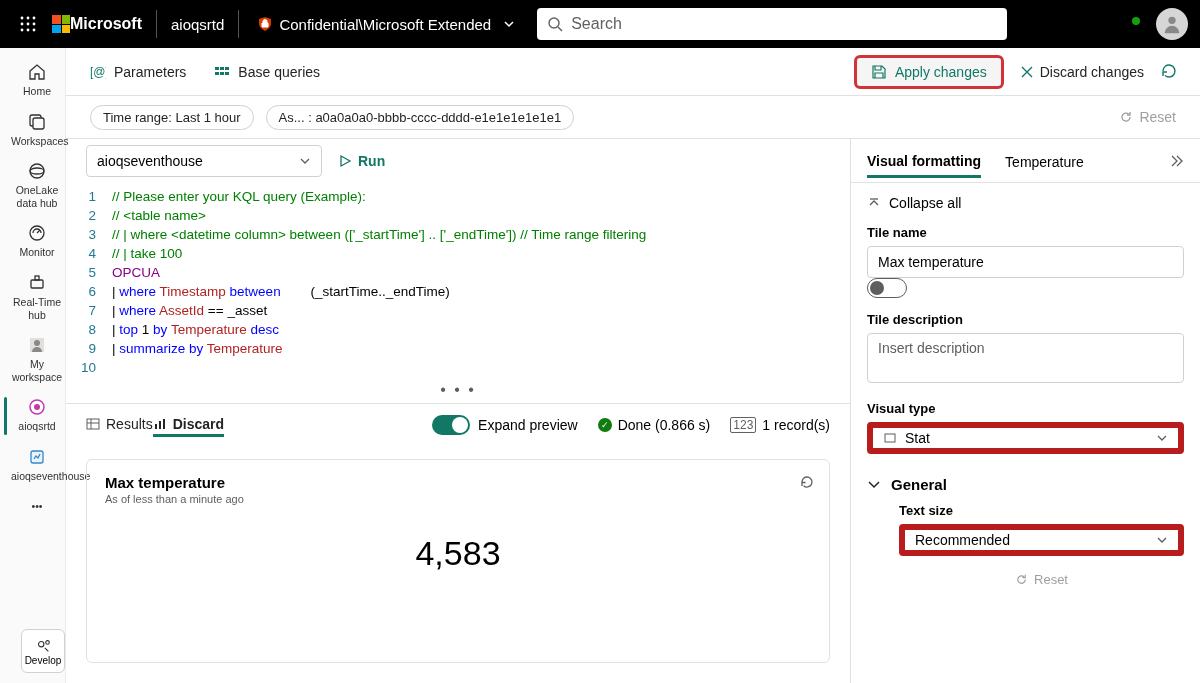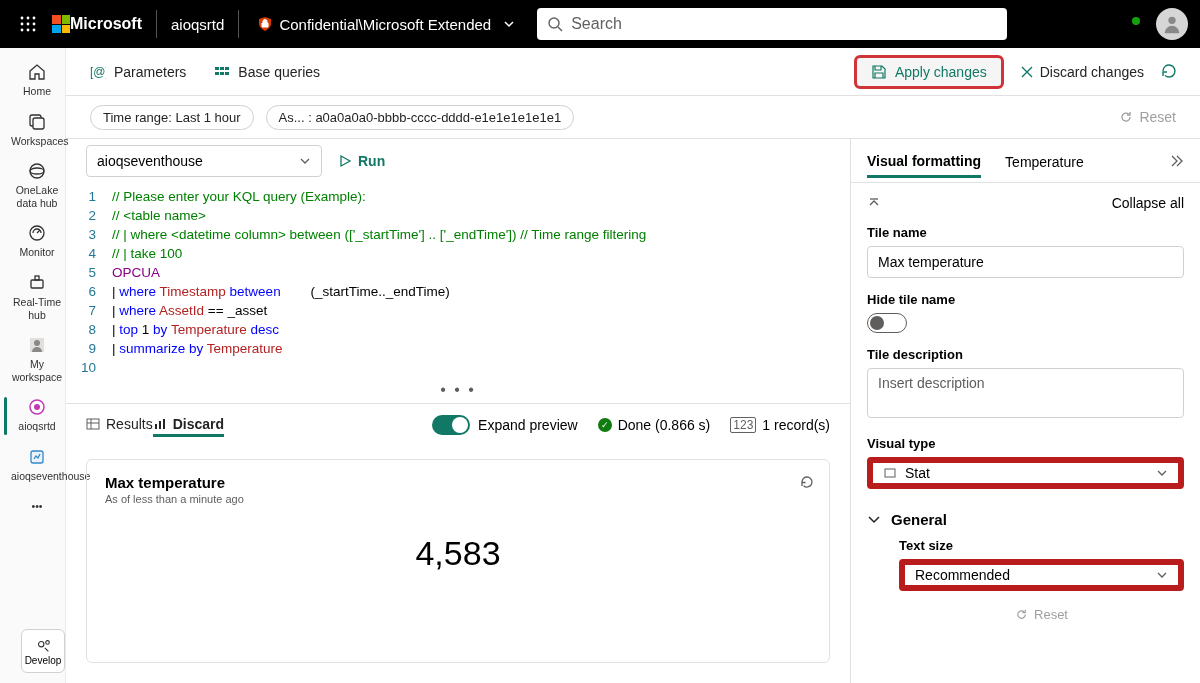--- a/index.html
+++ b/index.html
@@ -86,21 +86,21 @@
 .tile .trefresh { position: absolute; top: 14px; right: 14px; color: #605e5c; cursor: pointer; }
 .tile .bignum { position: absolute; top: 46%; left: 50%; transform: translate(-50%, -50%); font-size: 34px; }
 
 
 .rtabs { height: 44px; display: flex; align-items: center; padding: 0 16px; gap: 24px; border-bottom: 1px solid #e1e1e1; }
 .rtabs .t { font-size: 14px; cursor: pointer; padding-bottom: 6px; padding-top: 9px; }
 .rtabs .t.sel { font-weight: 600; border-bottom: 3px solid #117865; }
 .rtabs .chev2 { margin-left: auto; cursor: pointer; }
 .rbody { flex: 1; overflow-y: auto; padding: 12px 16px 20px; position: relative; }
 .rbody::-webkit-scrollbar { width: 12px; } .rbody::-webkit-scrollbar-thumb { background: #c8c6c4; border-radius: 6px; }
-.collapse { display: flex; align-items: center; gap: 8px; font-size: 14px; cursor: pointer; margin-bottom: 14px; justify-content: space-between; }
+.collapse { display: flex; align-items: center; gap: 8px; font-size: 14px; cursor: pointer; margin-bottom: 14px; }
 .flabel { font-size: 13px; font-weight: 600; margin-bottom: 6px; margin-top: 14px; }
 .finput { width: 100%; border: 1px solid #d1d1d1; border-radius: 4px; height: 32px; padding: 0 10px; font-size: 14px; }
 .ftext { width: 100%; border: 1px solid #d1d1d1; border-radius: 4px; height: 50px; padding: 6px 10px; font-size: 14px; resize: none; color: #242424; }
 .ftext::placeholder { color: #605e5c; }
 .ftoggle { width: 40px; height: 20px; border: 1px solid #605e5c; border-radius: 10px; position: relative; cursor: pointer; }
 .ftoggle::after { content: ''; position: absolute; left: 2px; top: 2px; width: 14px; height: 14px; background: #605e5c; border-radius: 50%; }
 .fselect { width: 100%; border: 6px solid #b91c1c; border-radius: 4px; height: 32px; padding: 0 10px; font-size: 14px; display: flex; align-items: center; justify-content: space-between; cursor: pointer; }
 .fselect .sic { margin-right: 8px; }
 .section { display: flex; align-items: center; gap: 10px; font-size: 15px; font-weight: 600; margin-top: 22px; cursor: pointer; }
 .subsec { margin-left: 32px; margin-top: 10px; }
@@ -402,21 +402,20 @@
             <svg width="14" height="14" viewBox="0 0 14 14">
               <path d="M3 9 L7 5 L11 9" stroke="#605e5c" stroke-width="1.3" fill="none"></path>
               <line x1="3" y1="3" x2="11" y2="3" stroke="#605e5c" stroke-width="1.3"></line>
             </svg>
             <span>Collapse all</span>
           </div>
 
         <div class="flabel">Tile name</div>
         <input class="finput" value="Max temperature" style="">
 
-        <div class="flabel">Hide tile name</div>
         <div class="ftoggle"></div>
 
         <div class="flabel">Tile description</div>
         <textarea class="ftext" placeholder="Insert description" style=""></textarea>
 
         <div class="flabel">Visual type</div>
         <div class="fselect">
           <span style="display:flex;align-items:center;">
               <svg class="sic" width="14" height="14" viewBox="0 0 14 14">
                 <rect x="2" y="3" width="10" height="8" stroke="#605e5c" fill="none"></rect>

